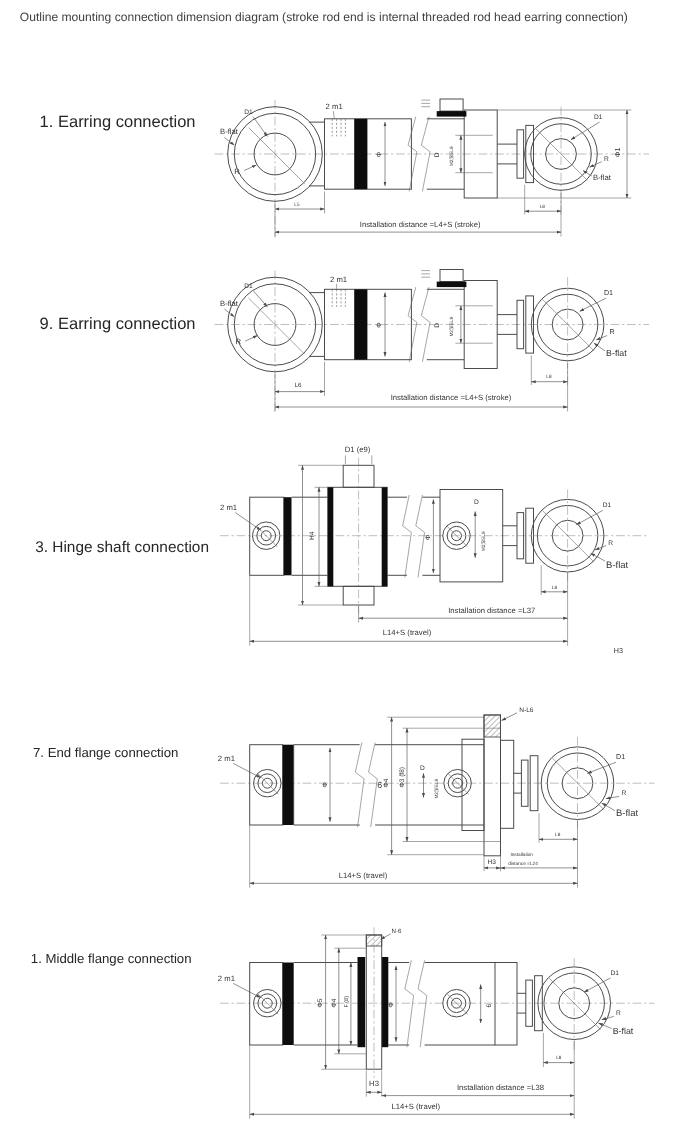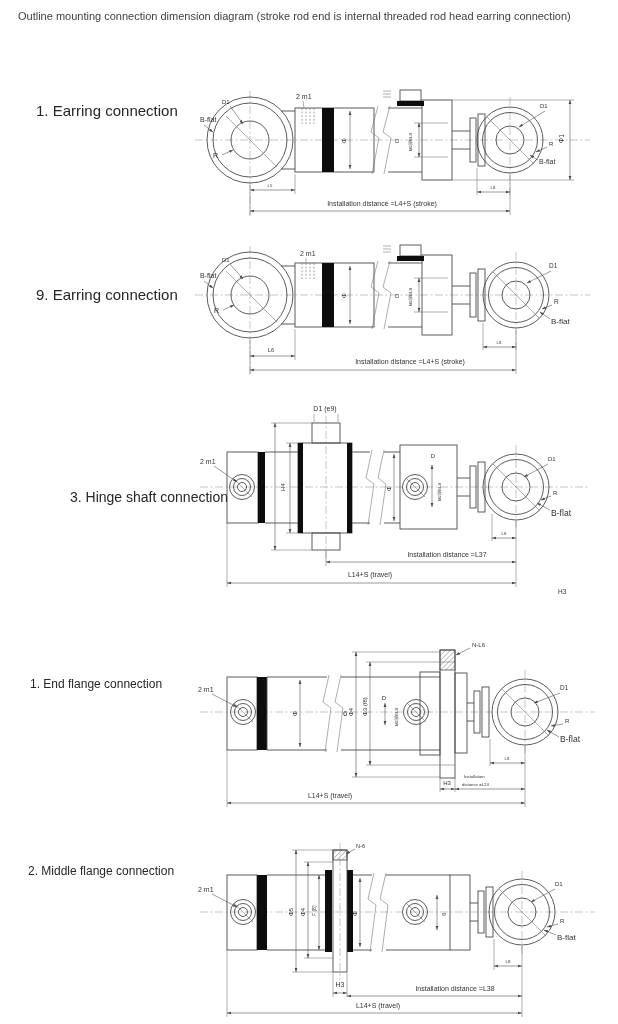--- a/index.html
+++ b/index.html
@@ -1,20 +1,20 @@
 <!DOCTYPE html>
 <html><head>
 <meta charset="utf-8">
 <style>
   html,body{margin:0;padding:0;background:#fff;}
   body{width:618px;height:1024px;position:relative;font-family:"Liberation Sans",sans-serif;color:#333;overflow:hidden;}
   .page-title{position:absolute;left:18px;top:10px;font-size:11px;color:#3f3f3f;letter-spacing:0;}
   .sec-heading{position:absolute;color:#262626;white-space:nowrap;}
   .h-lg{font-size:15px;text-align:center;}
-  .h-md{font-size:14px;margin-left:38px;}
+  .h-md{font-size:14px;}
   .h-sm{font-size:12px;}
   svg.diagram{position:absolute;left:0;overflow:visible;}
   .ln{stroke:#4a4a4a;stroke-width:0.9;fill:none;}
   .tn{stroke:#6a6a6a;stroke-width:0.55;fill:none;}
   .cl{stroke:#8a8a8a;stroke-width:0.5;fill:none;stroke-dasharray:8 2.5 2 2.5;}
   .dsh{stroke:#6a6a6a;stroke-width:0.6;fill:none;stroke-dasharray:2 1.6;}
   .dim{stroke:#555;stroke-width:0.6;fill:none;marker-start:url(#ar);marker-end:url(#ar);}
   .ldr{stroke:#555;stroke-width:0.6;fill:none;marker-end:url(#ar);}
   .blk{fill:#0d0d0d;stroke:none;}
   .hat{fill:url(#hch);stroke:#4a4a4a;stroke-width:0.8;}
@@ -30,22 +30,22 @@
   .mid{text-anchor:middle;}
 </style>
 </head>
 <body>
 
 <div class="page-title">Outline mounting connection dimension diagram (stroke rod end is internal threaded rod head earring connection)</div>
 
 <div class="sec-heading h-lg" style="left:36px;top:102px">1. Earring connection</div>
 <div class="sec-heading h-lg" style="left:36px;top:286px">9. Earring connection</div>
 <div class="sec-heading h-md" style="left:32px;top:489px">3. Hinge shaft connection</div>
-<div class="sec-heading h-sm" style="left:30px;top:677px">1. End flange connection</div>
-<div class="sec-heading h-sm" style="left:28px;top:864px">2. Middle flange connection</div>
+<div class="sec-heading h-sm" style="left:30px;top:677px">7. End flange connection</div>
+<div class="sec-heading h-sm" style="left:28px;top:864px">1. Middle flange connection</div>
 
 <svg class="diagram" style="top:75px" width="618" height="152" viewBox="0 0 618 152">
   <defs>
     <marker id="ar" viewBox="0 0 8 8" refX="7.6" refY="4" markerWidth="7" markerHeight="7" orient="auto-start-reverse">
       <path d="M8,4 L0,1.4 L0,6.6 z" fill="#4a4a4a"></path>
     </marker>
     <pattern id="hch" width="3.5" height="3.5" patternTransform="rotate(45)" patternUnits="userSpaceOnUse">
       <line x1="0" y1="0" x2="0" y2="3.5" stroke="#555" stroke-width="0.7"></line>
     </pattern>
   </defs>

